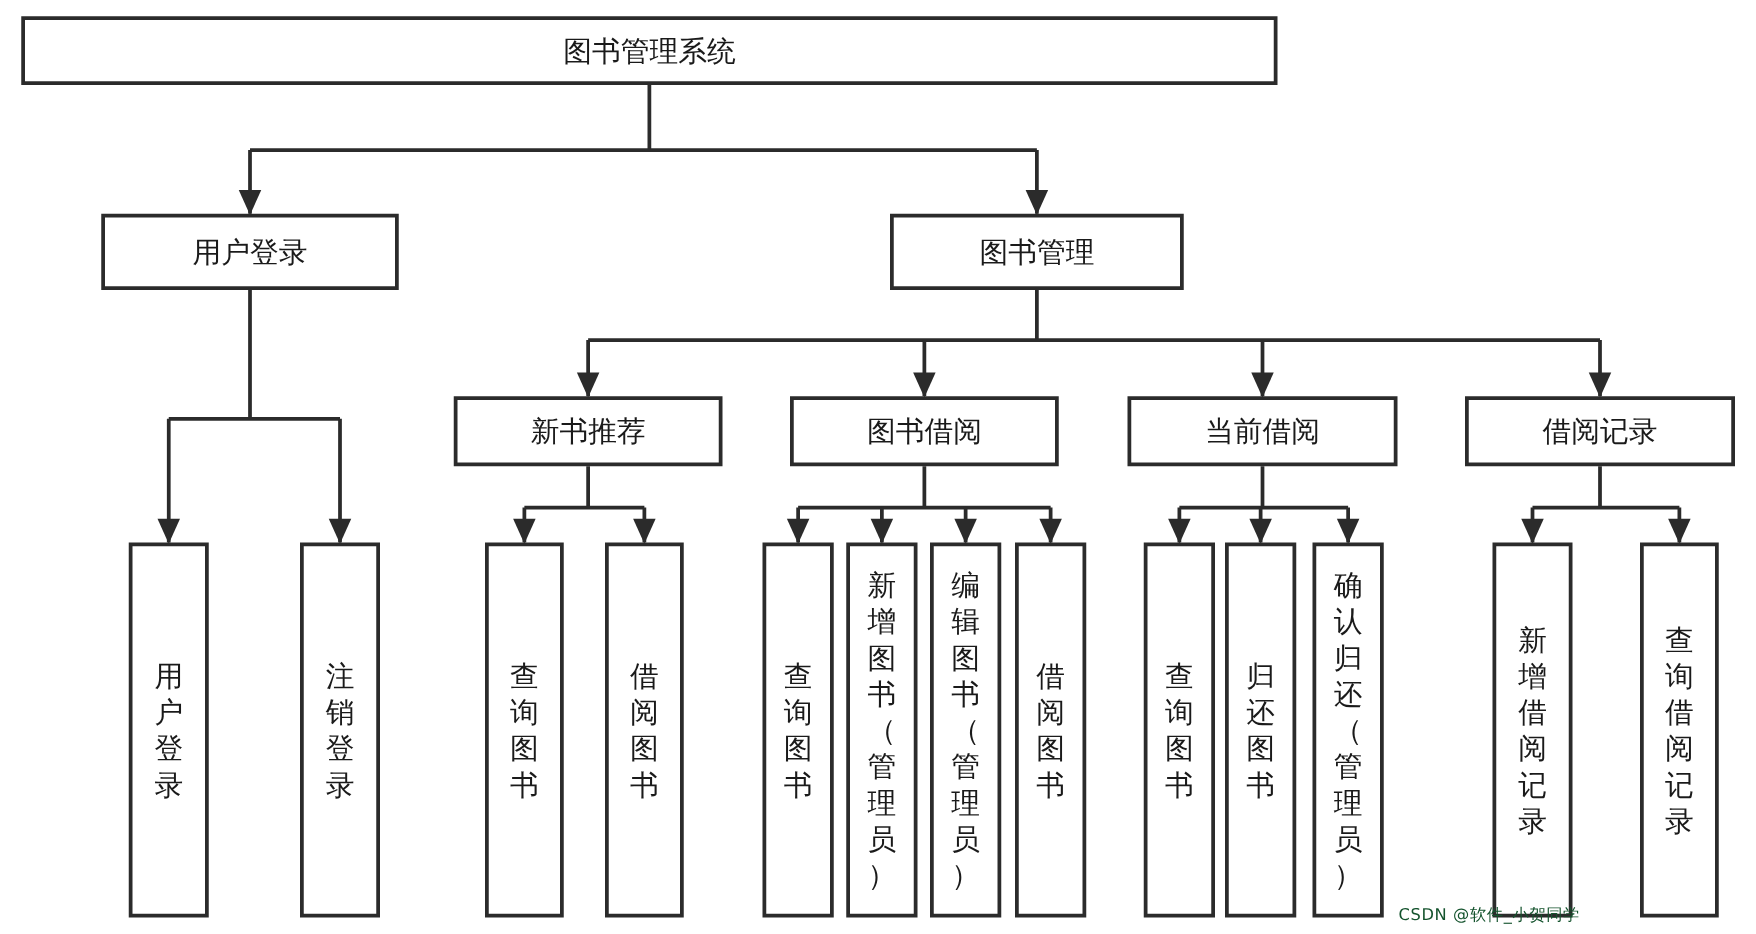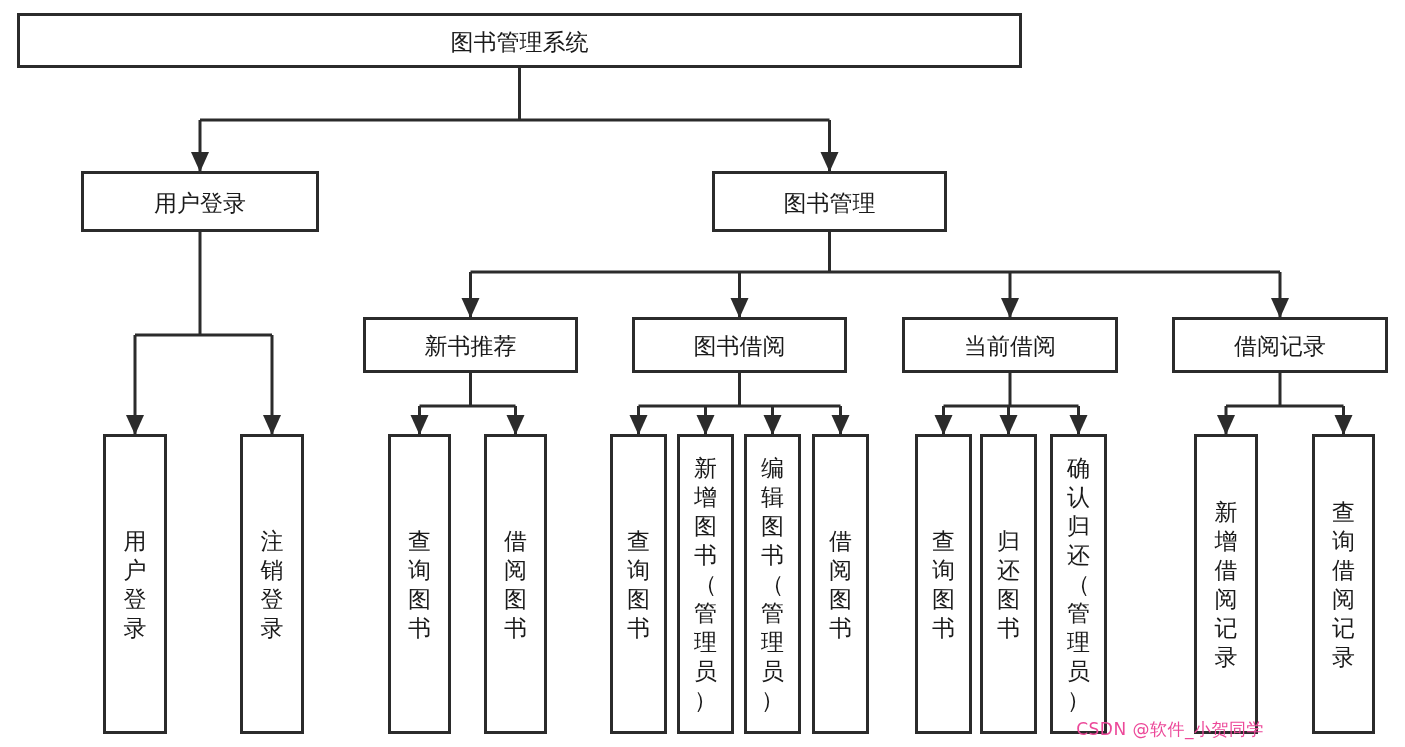--- a/index.html
+++ b/index.html
@@ -53,22 +53,22 @@
     fill: #1a1a1a;
     font-family: "DejaVu Sans", "Liberation Sans", sans-serif;
     font-size: 23px;
     text-anchor: middle;
   }
   .watermark {
     position: absolute;
     right: 14px;
     bottom: 6px;
     font-family: "DejaVu Sans", "Liberation Sans", sans-serif;
-    font-size: 17px;
-    color: #ec4899;
+    font-size: 13px;
+    color: #14532d;
     white-space: nowrap;
     letter-spacing: 0.5px;
     margin-top: 31px;
   }
 </style>
 </head>
 <body>
 
 <div id="diagram-root">
 

